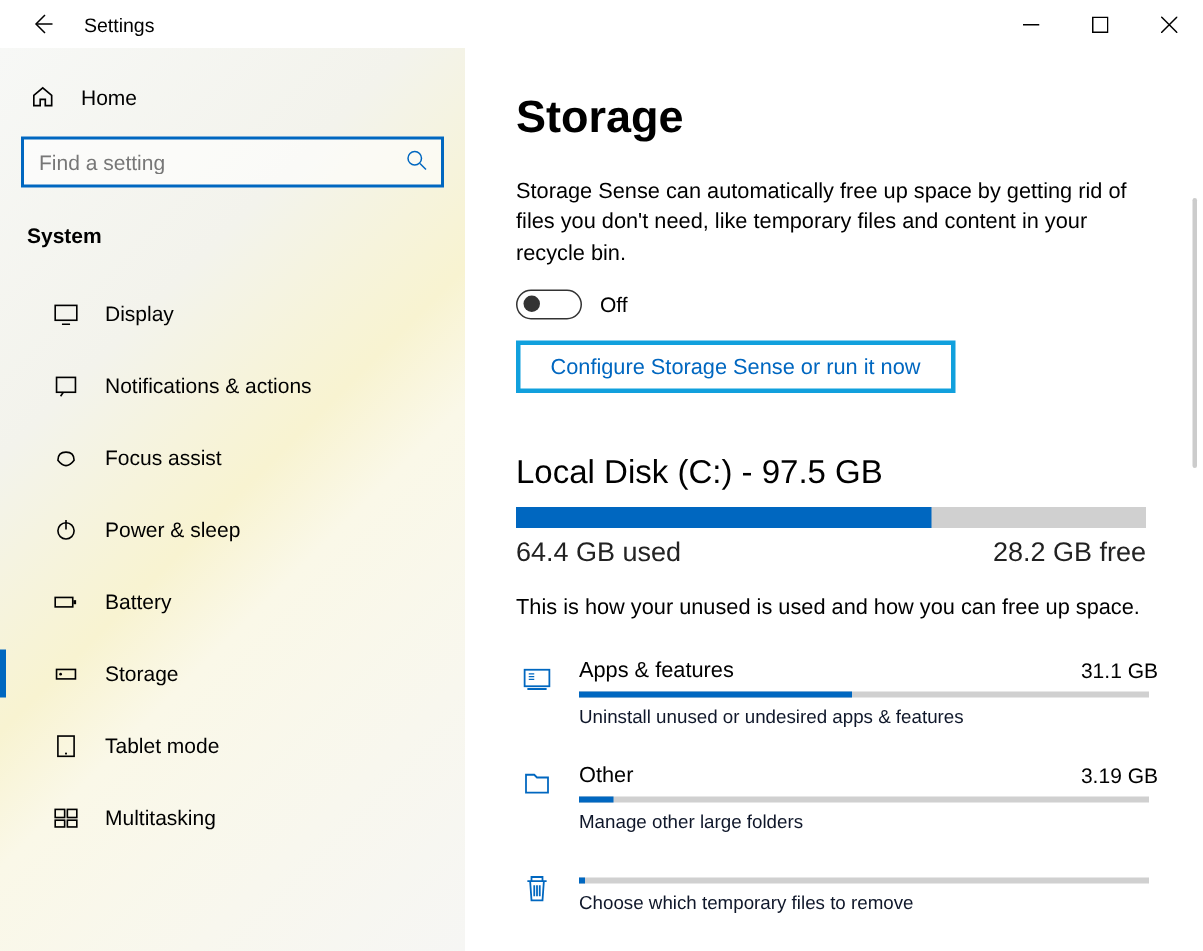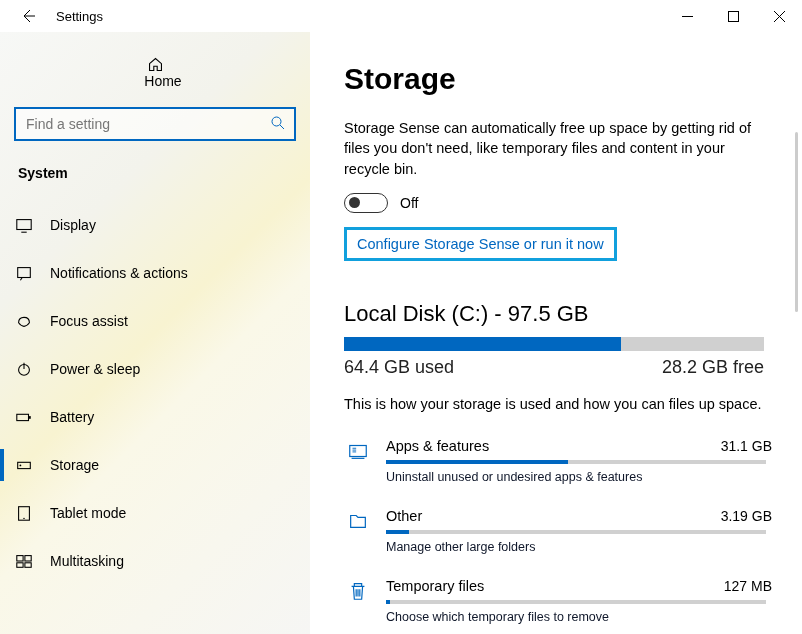--- a/index.html
+++ b/index.html
@@ -32,21 +32,20 @@
   .sidebar {
     width: 310px;
     padding: 14px 0 0 0;
     background: linear-gradient(135deg, #f7f8f6 0%, #f3f3ec 30%, #f8f3d1 50%, #faf8e8 60%, #f6f6f4 100%);
     position:relative;
   }
   .home-row {
     display:flex; align-items:center;
     padding: 10px 18px;
     cursor:pointer;
-    flex-direction:column;
   }
   .icon-slot { width:20px; display:flex; justify-content:center; }
   .nav-label { margin-left: 16px; font-size: 14px; }
   .search-wrap { margin: 8px 14px 18px 14px; }
   .search-box {
     border: 2px solid #0067c0;
     background: rgba(255,255,255,0.6);
     height: 34px;
     display:flex; align-items:center;
     padding: 0 8px 0 10px;
@@ -58,21 +57,21 @@
   }
   .search-input::placeholder { color:#777; }
   .search-icon-svg { color:#0067c0; }
   .section-header {
     font-weight:600; font-size:14px;
     padding: 6px 18px 20px 18px;
   }
   .nav-item {
     display:flex; align-items:center;
     height: 48px;
-    padding: 0 14px;
+    padding: 0 34px;
     cursor:pointer;
     position:relative;
   }
   .nav-item.active::before {
     content:"";
     position:absolute; left:0; top:8px; bottom:8px; width:4px;
     background:#0067c0;
   }
   .content {
     flex:1;
@@ -92,21 +91,21 @@
     position:relative; background:#fff; cursor:pointer;
   }
   .toggle-knob {
     width:11px;height:11px;border-radius:50%;background:#333;
     position:absolute; left:4px; top:3.5px;
   }
   .toggle-label { margin-left:12px; }
   .config-link-wrap {
     border:3px solid #11a0dd;
     display:inline-block;
-    padding: 6px 10px;
+    padding: 6px 20px;
     margin-bottom: 40px;
   }
   .link { color:#0067c0; cursor:pointer; font-size:14.5px; }
   .disk-title { font-size:22px; font-weight:400; margin-bottom:10px; }
   .disk-bar {
     width: 420px; height:14px; background:#d0d0d0;
     margin-bottom:6px; position:relative;
   }
   .disk-bar-fill { height:100%; background:#0067c0; }
   .disk-stats { display:flex; justify-content:space-between; width:420px; font-size:18px; color:#222; margin-bottom:18px;}
@@ -268,21 +267,21 @@
     </div>
 
     <div class="disk-title">Local Disk (C:) - 97.5 GB</div>
     <div class="disk-bar">
       <div class="disk-bar-fill" id="disk-fill" style="width: 66%;"></div>
     </div>
     <div class="disk-stats">
       <span>64.4 GB used</span>
       <span>28.2 GB free</span>
     </div>
-    <p class="disk-desc">This is how your storage is used and how you can files up space.</p>
+    <p class="disk-desc">This is how your unused is used and how you can free up space.</p>
 
     <div class="cat-row">
       <div class="cat-icon">
           <svg width="22" height="22" viewBox="0 0 24 24">
             <rect x="3" y="6" width="18" height="12" fill="none" stroke="currentColor" stroke-width="1.3"></rect>
             <path d="M5 20 H19" stroke="currentColor" stroke-width="1.3"></path>
             <path d="M6 9 H10 M6 11 H10 M6 13 H10" stroke="currentColor" stroke-width="1"></path>
           </svg>
         </div>
       <div class="cat-body">
@@ -315,24 +314,20 @@
       </div>
     </div>
 
     <div class="cat-row">
       <div class="cat-icon">
           <svg width="22" height="22" viewBox="0 0 24 24">
             <path d="M5 7 H19 M8 7 V4 H16 V7 M7 7 L8 21 H16 L17 7 M10 10 V18 M12 10 V18 M14 10 V18" fill="none" stroke="currentColor" stroke-width="1.3"></path>
           </svg>
         </div>
       <div class="cat-body">
-        <div class="cat-head">
-            <span class="cat-name">Temporary files</span>
-            <span class="cat-size">127 MB</span>
-          </div>
         <div class="cat-bar">
             <div class="cat-bar-fill" id="catfill2" style="width: 1%;"></div>
           </div>
         <div class="cat-sub">Choose which temporary files to remove</div>
       </div>
     </div>
 
     
   </div>
 </div>

